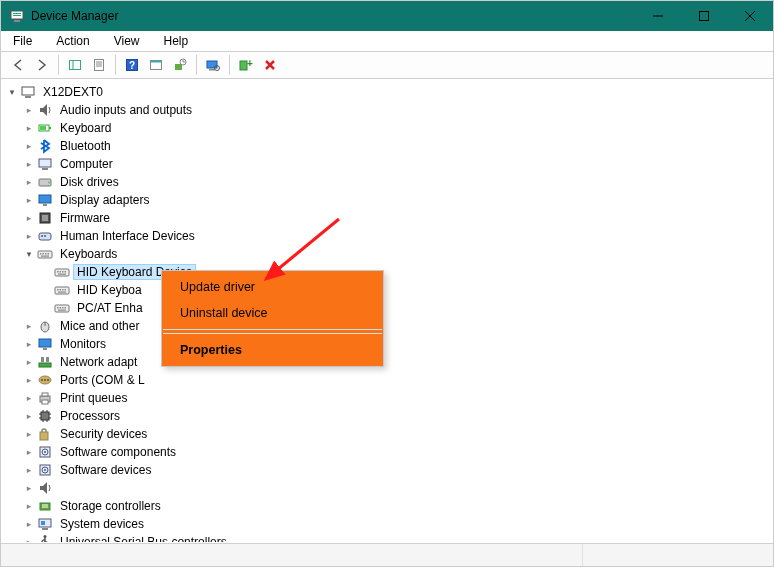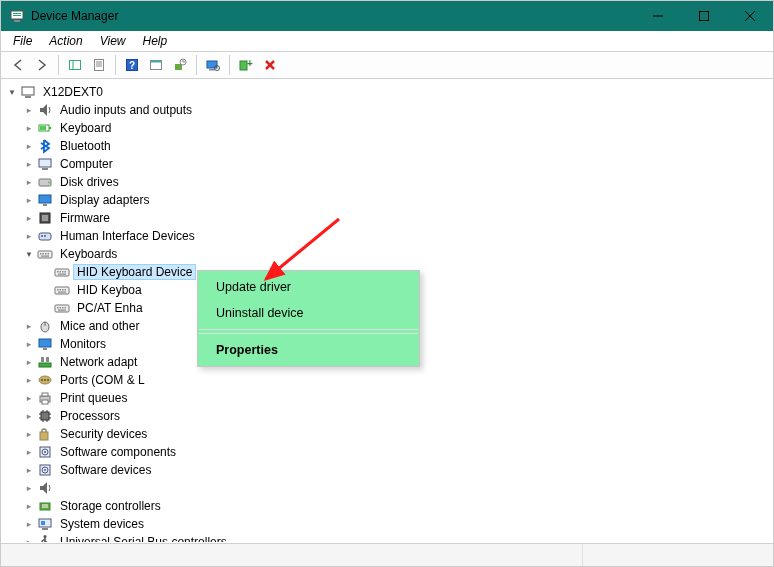--- a/index.html
+++ b/index.html
@@ -33,22 +33,21 @@
     display: flex; align-items: center; justify-content: center;
     font-family: "Segoe UI Symbol", sans-serif;
     font-size: 11px;
   }
 
   .menubar {
     height: 20px;
     display: flex;
     align-items: center;
     padding: 0 4px;
-    gap: 1px;
-    font-style: italic;
+    gap: 8px;
   }
   .menu-item { padding: 2px 8px; }
 
   .toolbar {
     height: 28px;
     border-top: 1px solid #d0d0d0;
     border-bottom: 1px solid #d0d0d0;
     display: flex;
     align-items: center;
     padding: 0 6px;
@@ -91,26 +90,25 @@
   .node.selected .label {
     background:#cce8ff; outline:1px solid #99d1ff;
     padding: 0 3px;
   }
   .node .label { padding: 0 3px; }
 
   .context-menu {
     position:absolute;
     left:160px; top:269px;
     width:223px;
-    background:#86efac;
+    background:#f97316;
     border:1px solid #c6c6c6;
     box-shadow: 3px 3px 6px rgba(0,0,0,0.18);
     padding:3px 0;
     font-size:12.5px;
-    margin-left:36px;
   }
   .ctx-item { padding:6px 18px; }
   .ctx-item.bold { font-weight:bold; }
   .ctx-sep { height:1px; background:#e0e0e0; margin:3px 1px; }
 
   .statusbar {
     position:absolute; bottom:0; left:0; right:0; height:23px;
     border-top:1px solid #d0d0d0;
     background:#f5f5f5;
     display:flex;

